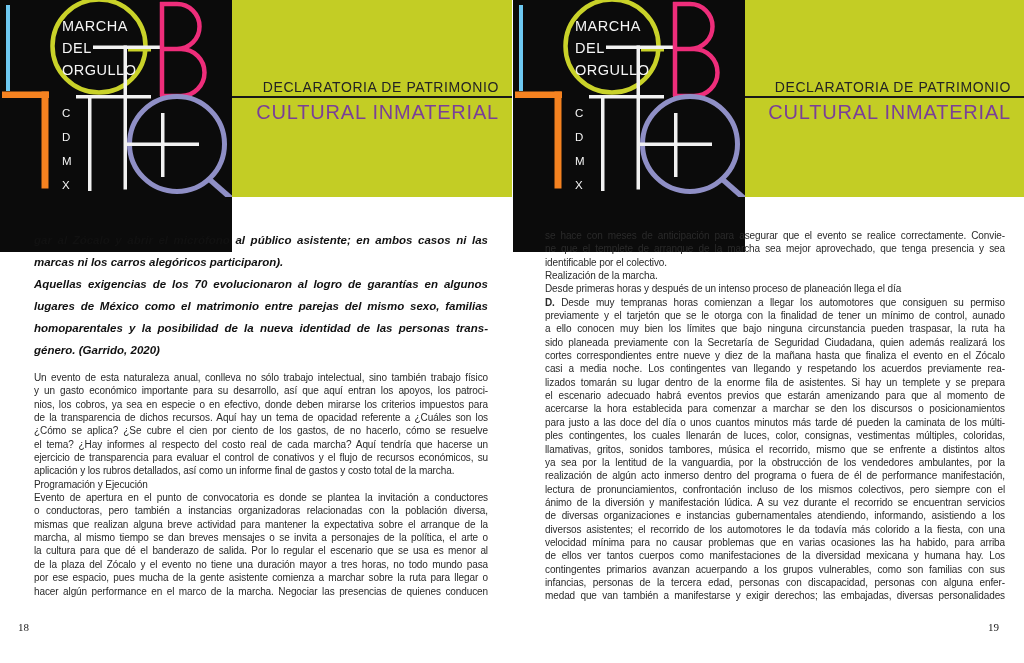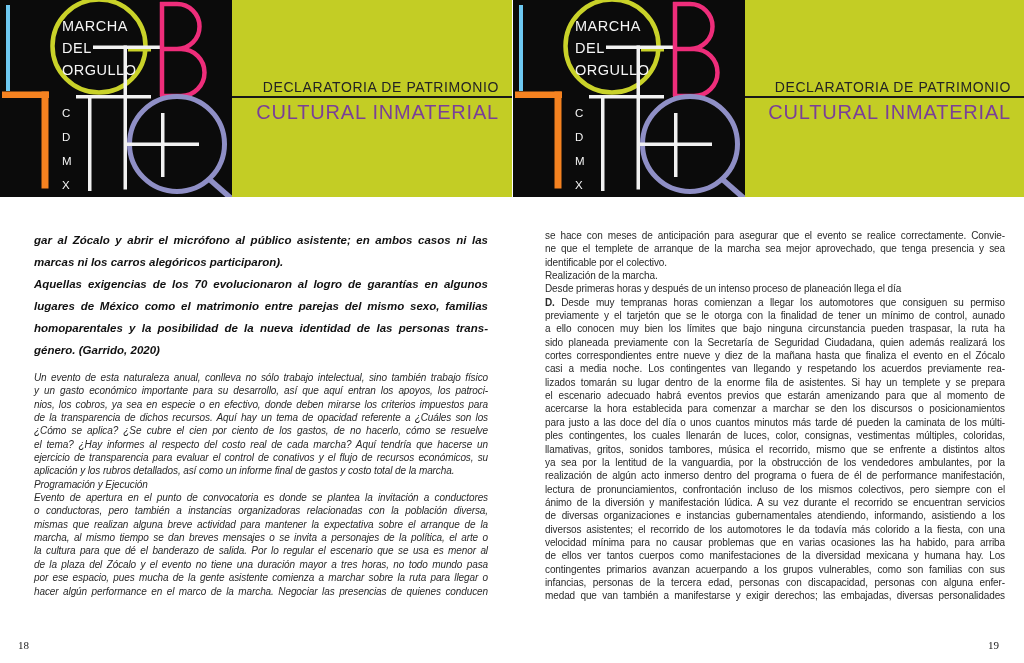--- a/index.html
+++ b/index.html
@@ -1,33 +1,33 @@
 <!DOCTYPE html>
 <html><head>
 <meta charset="utf-8">
 <style>
   html,body{margin:0;padding:0;background:#ffffff;}
   .spread{position:relative;width:1024px;height:663px;background:#ffffff;overflow:hidden;
           font-family:"Liberation Sans",sans-serif;}
   .page{position:absolute;top:0;width:512px;height:663px;background:#fff;}
   .header{position:absolute;top:0;left:0;right:0;height:197px;display:flex;}
-  .logo-box{width:232px;height:197px;background:#0b0b0b;flex:0 0 auto;}
+  .logo-box{width:232px;height:252px;background:#0b0b0b;flex:0 0 auto;}
   .band{flex:1;background:#c3cd25;position:relative;}
   .band-rule{position:absolute;top:96px;left:0;right:0;height:2px;background:#181818;}
   .band-l1{position:absolute;top:79px;right:13px;font-size:14px;letter-spacing:.6px;
            color:#232323;white-space:nowrap;}
   .band-l2{position:absolute;top:101px;right:13px;font-size:20px;letter-spacing:.8px;
            color:#7a3f98;white-space:nowrap;}
   .textcol{position:absolute;color:#262626;}
   .lead .tline{font-size:11.5px;font-weight:bold;font-style:italic;line-height:22px;color:#111;}
   .body .tline{font-size:10px;line-height:13.35px;letter-spacing:-0.1px;color:#2a2a2a;}
   .tline{text-align:justify;text-align-last:justify;}
   .tline.tend{text-align-last:left;}
   .tline b{font-weight:bold;}
-  .pagenum{position:absolute;top:639px;font-family:"Liberation Serif",serif;font-size:11px;color:#222;}
+  .pagenum{position:absolute;top:621px;font-family:"Liberation Serif",serif;font-size:11px;color:#222;}
   .divider{position:absolute;left:512px;top:0;width:1px;height:197px;background:#ffffff;}
   svg .wordmark{font-family:"Liberation Sans",sans-serif;}
 </style>
 </head>
 <body>
 
 <div class="spread">
 
   <div class="page" style="left:0">
     <div class="header">
@@ -64,21 +64,21 @@
       </div>
     </div>
     <div class="textcol lead" style="left:34px;top:229px;width:454px;">
         <div class="tline">gar al Zócalo y abrir el micrófono al público asistente; en ambos casos ni las</div>
         <div class="tline tend">marcas ni los carros alegóricos participaron).</div>
         <div class="tline">Aquellas exigencias de los 70 evolucionaron al logro de garantías en algunos</div>
         <div class="tline">lugares de México como el matrimonio entre parejas del mismo sexo, familias</div>
         <div class="tline">homoparentales y la posibilidad de la nueva identidad de las personas trans-</div>
         <div class="tline tend">género. (Garrido, 2020)</div>
       </div>
-    <div class="textcol body" style="left:34px;top:371px;width:454px;font-style:italic;">
+    <div class="textcol body" style="left:34px;top:371px;width:454px;">
         <div class="tline">Un evento de esta naturaleza anual, conlleva no sólo trabajo intelectual, sino también trabajo físico</div>
         <div class="tline">y un gasto económico importante para su desarrollo, así que aquí entran los apoyos, los patroci-</div>
         <div class="tline">nios, los cobros, ya sea en especie o en efectivo, donde deben mirarse los criterios impuestos para</div>
         <div class="tline">de la transparencia de dichos recursos. Aquí hay un tema de opacidad referente a ¿Cuáles son los</div>
         <div class="tline">¿Cómo se aplica? ¿Se cubre el cien por ciento de los gastos, de no hacerlo, cómo se resuelve</div>
         <div class="tline">el tema? ¿Hay informes al respecto del costo real de cada marcha? Aquí tendría que hacerse un</div>
         <div class="tline">ejercicio de transparencia para evaluar el control de conativos y el flujo de recursos económicos, su</div>
         <div class="tline tend">aplicación y los rubros detallados, así como un informe final de gastos y costo total de la marcha.</div>
         <div class="tline tend">Programación y Ejecución</div>
         <div class="tline">Evento de apertura en el punto de convocatoria es donde se plantea la invitación a conductores</div>

